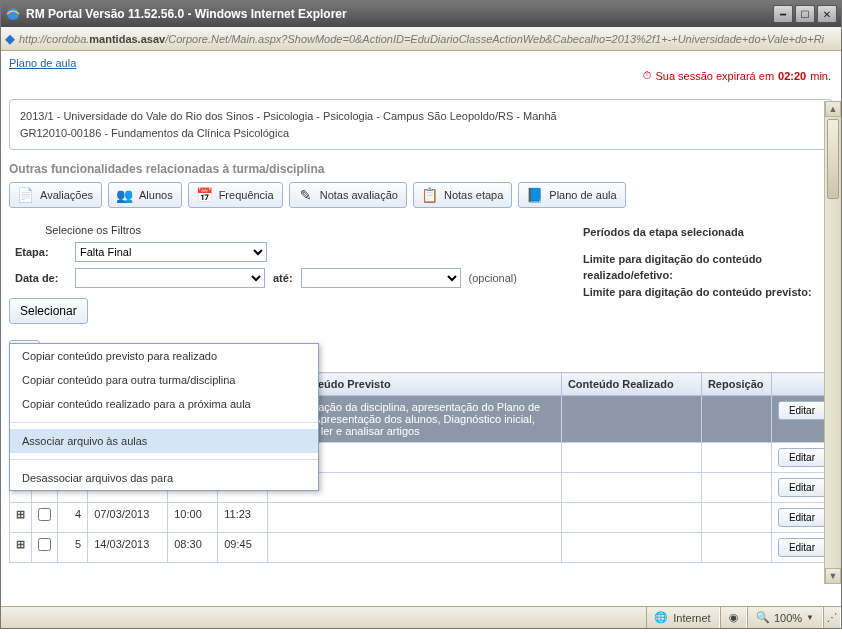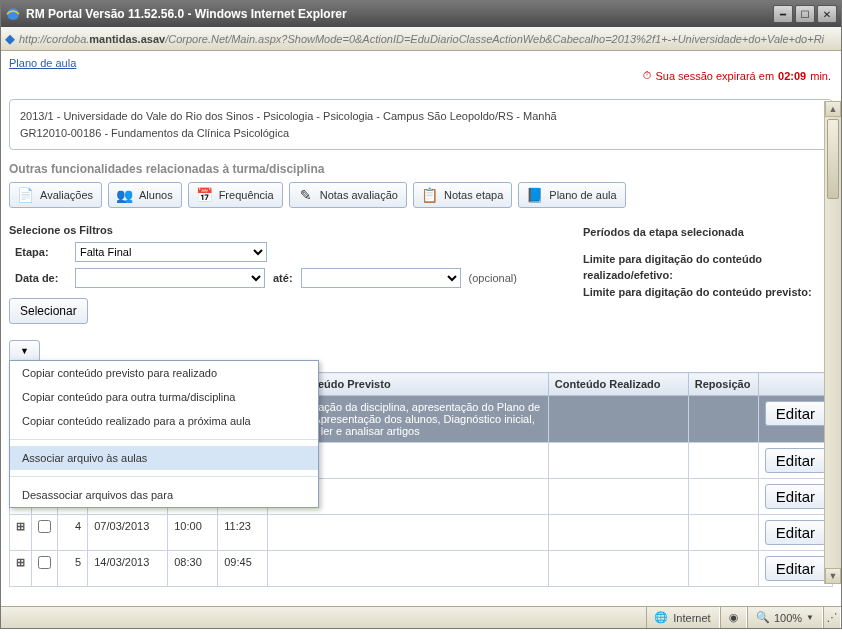--- a/index.html
+++ b/index.html
@@ -21,38 +21,38 @@
   .panel-box { border: 1px solid #b8c4d6; border-radius: 4px; margin-top: 22px; }
   .panel-header { background: linear-gradient(#e9f0f7,#d2dde9); padding: 6px 10px; font-weight: bold; color: #4a4a4a; border-bottom:1px solid #b8c4d6; border-radius: 4px 4px 0 0;}
   .panel-body { padding: 8px 10px; color: #444; line-height: 1.5; }
   .section-title { color: #8a8a8a; font-weight: bold; font-size: 12px; margin: 12px 0 6px 0; }
   .toolbar { display: flex; gap: 6px; flex-wrap: wrap; }
   .tbtn { border: 1px solid #a2b4cd; background: linear-gradient(#fdfdfd,#e6edf5); border-radius: 3px; padding: 4px 8px; display: flex; align-items: center; gap: 6px; cursor: pointer; color:#333; font-size:11px; }
   .tbtn .icn { width:16px; height:16px; display:flex; align-items:center; justify-content:center; font-size:14px; }
   .filters-wrap { display:flex; gap: 20px; margin-top: 16px; }
   .filters-left { flex: 1; }
   .filters-right { width: 250px; }
-  .filters-title { font-weight: bold; color: #333; margin-bottom: 6px; }
+  .filters-title { font-weight: normal; color: #333; margin-bottom: 6px; margin-left: 36px; }
   .frow { display:flex; align-items:center; gap:8px; margin-bottom:6px; }
   .flabel { font-weight:bold; width: 58px; padding-left: 6px; }
   select.fsel { border:1px solid #a2b4cd; height:20px; font-size:11px; background:#fff; }
   .opt-text { color:#555; }
   .action-btn { border:1px solid #a2b4cd; background: linear-gradient(#fdfdfd,#e6edf5); border-radius: 3px; padding: 5px 10px; cursor:pointer; font-size:12px; margin-top:4px; }
   .options-btn { border:1px solid #a2b4cd; background: linear-gradient(#fdfdfd,#e6edf5); border-radius: 3px; padding: 5px 10px; cursor:pointer; font-size:11px; margin-top: 16px; display:inline-flex; align-items:center; gap:6px;}
   .options-btn .arrow { font-size:9px; }
   .dropdown { position:absolute; border:1px solid #8da2c0; background:#fff; width: 310px; box-shadow: 2px 2px 5px rgba(0,0,0,0.25); z-index:10; }
   .dropdown .ditem { padding:6px 12px; cursor:pointer; color:#333; }
   .dropdown .ditem:hover, .dropdown .ditem.hover { background:#d6e5f5; }
   table.grid { width:100%; border-collapse: collapse; margin-top: 10px; font-size:11px; }
   table.grid th { background: linear-gradient(#f2f6fb,#dbe4ef); border:1px solid #b6c3d6; padding:5px 6px; text-align:left; font-weight:bold; color:#333;}
   table.grid td { border:1px solid #c8d2e0; padding:5px 6px; vertical-align:top; }
   table.grid tr.selrow td { background:#8c97a8; color:#fff; }
   .expand { color:#5a5a5a; cursor:pointer; font-weight:bold; }
   .chk { width:13px; height:13px; }
-  .edit-btn { border:1px solid #a2b4cd; background: linear-gradient(#fdfdfd,#e6edf5); border-radius: 3px; padding: 3px 10px; cursor:pointer; font-size:15px; }
+  .edit-btn { border:1px solid #a2b4cd; background: linear-gradient(#fdfdfd,#e6edf5); border-radius: 3px; padding: 3px 10px; cursor:pointer; font-size:10px; }
   .statusbar { display:flex; align-items:center; background: linear-gradient(#f2f0e6,#dedac7); height:22px; border-top:1px solid #b0a88a; font-size:11px; color:#444; }
   .statusbar .sseg { border-left:1px solid #b0a88a; border-right:1px solid #fff; height:100%; display:flex; align-items:center; padding:0 8px; }
   .statusbar .spacer { flex:1; }
   .periods-box b { font-weight:bold; }
   .periods-box { line-height:1.5; }
   .scroll-indicator { position:absolute; right:0; top:50px; bottom:22px; width:17px; background: linear-gradient(to right,#e9e6d7,#dedac7); border-left:1px solid #c0b99f; }
   .scroll-indicator .thumb { position:absolute; left:2px; right:2px; top:18px; height:80px; background: linear-gradient(#f2efe0,#ccc6ac); border:1px solid #a8a187; border-radius:2px; }
   .scroll-indicator .arr { position:absolute; left:0; right:0; height:16px; display:flex; align-items:center; justify-content:center; font-size:9px; color:#666; background:linear-gradient(#efece0,#d8d3bd); border:1px solid #bab38f;}
   .scroll-indicator .arr.top{top:0;} .scroll-indicator .arr.bot{bottom:0;}
   .hr-sep{border:none;border-top:1px solid #d8e0eb;margin:6px 0;}
@@ -84,21 +84,21 @@
     </span>
   </div>
 
   <div class="content">
 
     <a href="#" class="lesson-link">Plano de aula</a>
 
     <div class="session-warning">
       <span>⏱</span>
       <span>Sua sessão expirará em</span>
-      <span class="clk">02:09</span>
+      <span class="clk">02:20</span>
       <span>min.</span>
     </div>
 
     <div class="panel-box">
       <div class="panel-body">
         <div>2013/1 - Universidade do Vale do Rio dos Sinos - Psicologia - Psicologia - Campus São Leopoldo/RS - Manhã</div>
         <div>GR12010-00186 - Fundamentos da Clínica Psicológica</div>
       </div>
     </div>
 
@@ -154,21 +154,21 @@
         <div style="margin-top:10px"><b>Limite para digitação do conteúdo realizado/efetivo:</b></div>
         <div><b>Limite para digitação do conteúdo previsto:</b></div>
       </div>
     </div>
 
     <div style="position:relative;">
       <button class="options-btn">
         <span class="arrow">▼</span>
       </button>
 
-      <div class="dropdown" style="left:0; top:36px;">
+      <div class="dropdown" style="left:0; top:19px;">
         <div class="ditem">Copiar conteúdo previsto para realizado</div>
         <div class="ditem">Copiar conteúdo para outra turma/disciplina</div>
         <div class="ditem">Copiar conteúdo realizado para a próxima aula</div>
         <hr class="hr-sep">
         <div class="ditem hover">Associar arquivo às aulas</div>
         <hr class="hr-sep">
         <div class="ditem">Desassociar arquivos das para</div>
       </div>
 
       <table class="grid">

